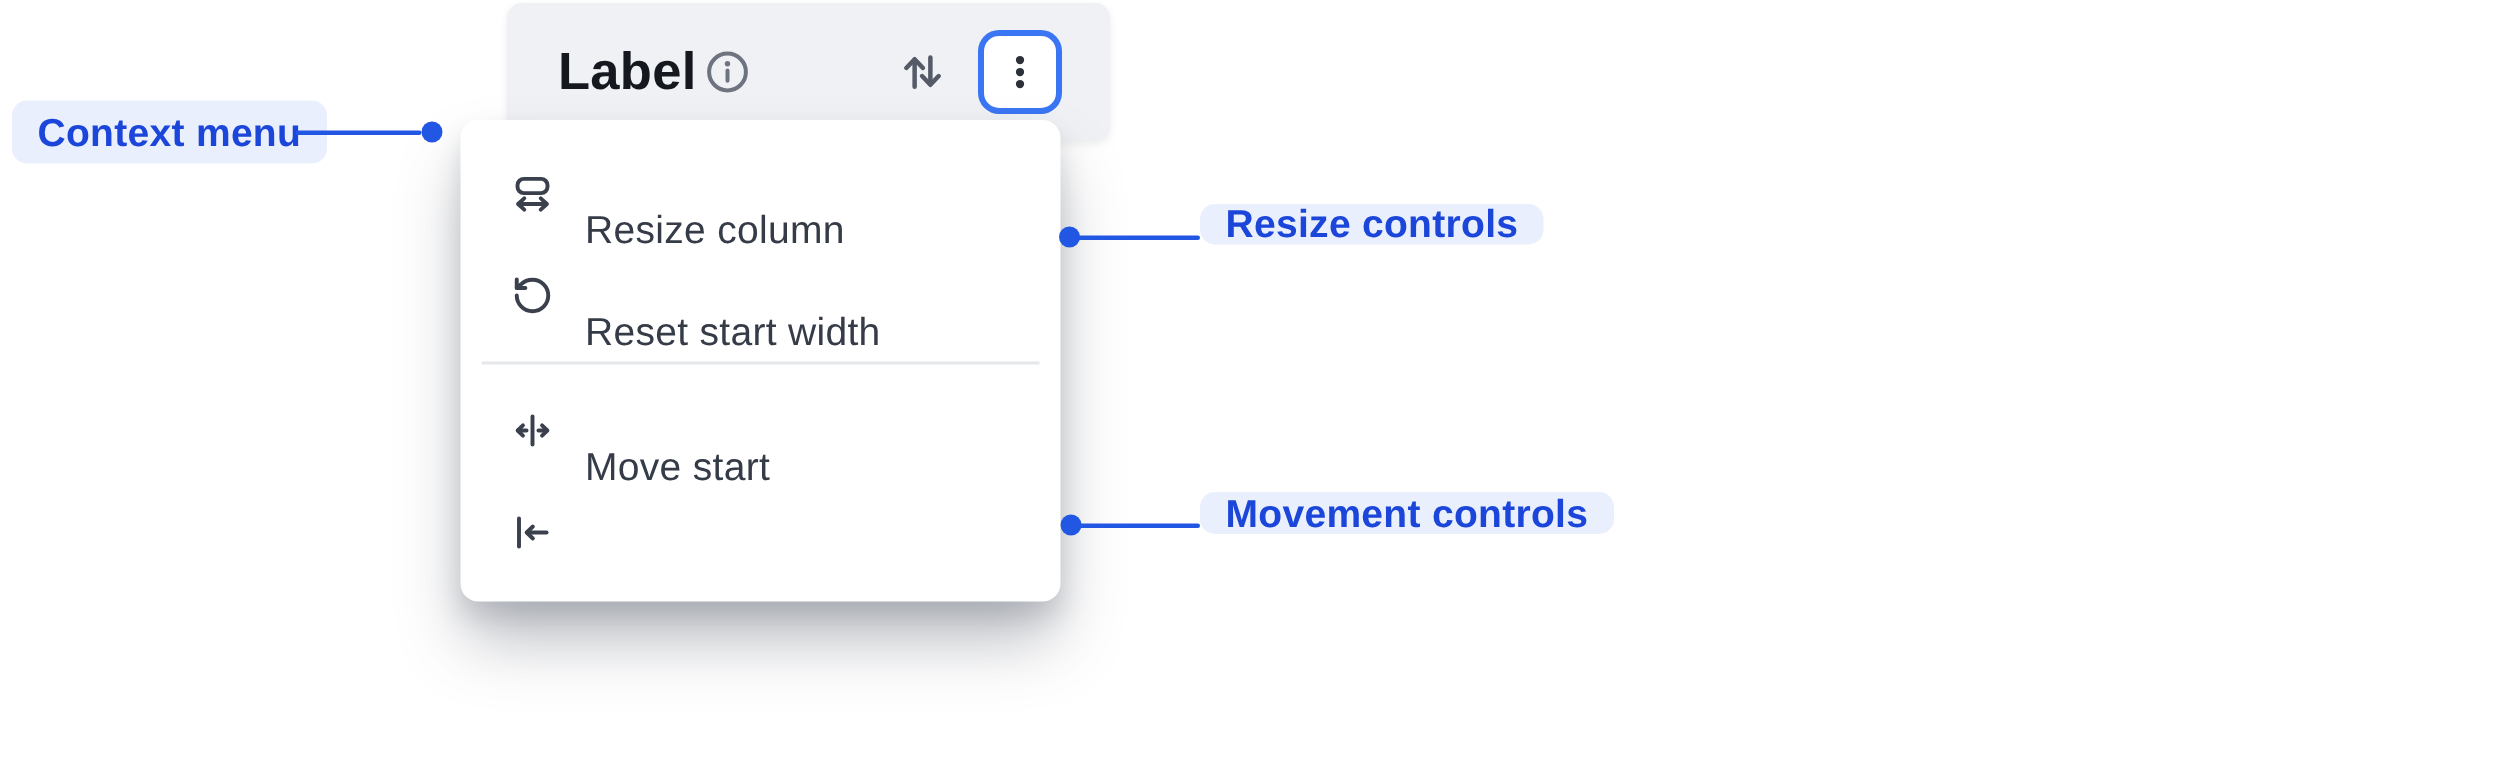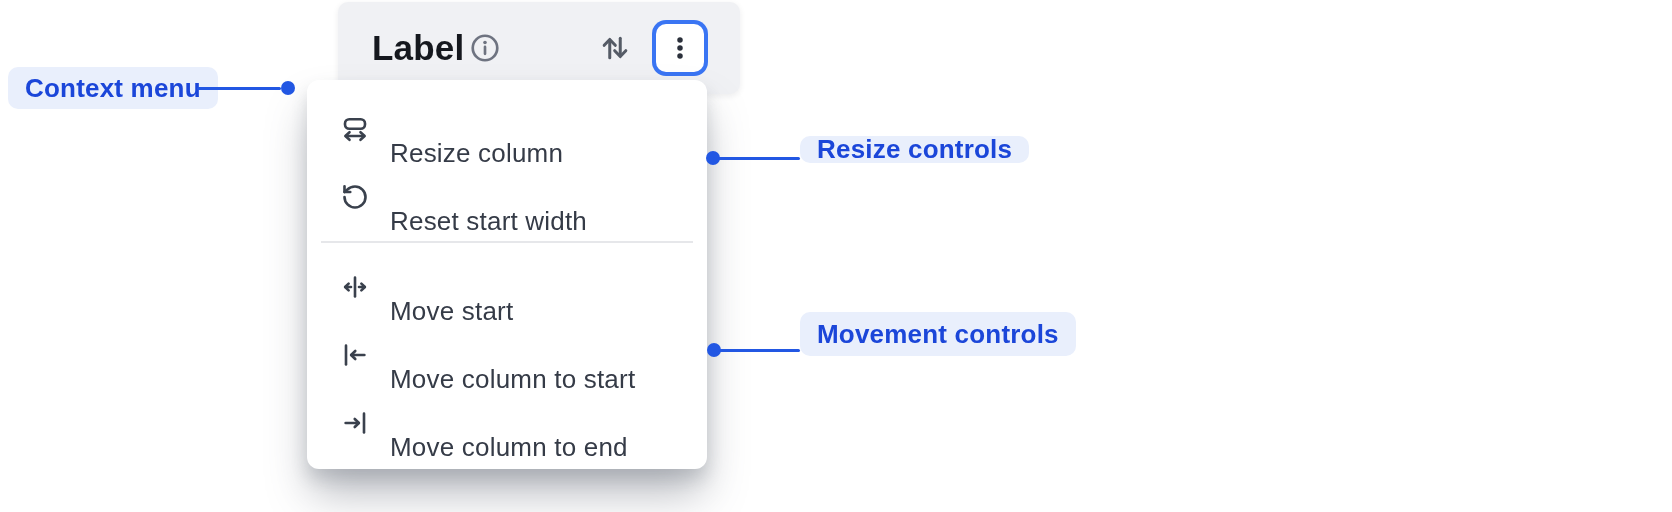--- a/index.html
+++ b/index.html
@@ -59,21 +59,21 @@
   .pill-context{left:8px; top:67px; height:42px;}
   .line-context{left:197px; top:87px; width:84px;}
   .dot-context{left:281px; top:81px;}
 
   .dot-resize{left:706px; top:151px;}
   .line-resize{left:713px; top:157px; width:87px;}
   .pill-resize{left:800px; top:136px; height:27px;}
 
   .dot-move{left:707px; top:343px;}
   .line-move{left:714px; top:349px; width:86px;}
-  .pill-move{left:800px; top:312px; height:44px;}
+  .pill-move{left:800px; top:328px; height:28px;}
 
   svg{display:block;}
 </style>
 </head>
 <body>
 
 <div class="stage">
 
   <div class="col-header">
     <div class="hlabel">Label</div>
@@ -132,31 +132,22 @@
       </svg>
       <span class="mi-label">Move start</span>
     </div>
 
     <div class="menu-item">
       <svg class="mi-icon" viewBox="0 0 24 24" fill="none" stroke="#3a414d" stroke-width="2.1" stroke-linecap="round" stroke-linejoin="round">
         <path d="M4.8 4.5 V19.5"></path>
         <path d="M19.5 12 H9"></path>
         <path d="M12.2 8.8 L8.9 12 L12.2 15.2"></path>
       </svg>
-      <span class="mi-label">Move column to start</span>
     </div>
 
-    <div class="menu-item">
-      <svg class="mi-icon" viewBox="0 0 24 24" fill="none" stroke="#3a414d" stroke-width="2.1" stroke-linecap="round" stroke-linejoin="round">
-        <path d="M19.2 4.5 V19.5"></path>
-        <path d="M4.5 12 H15"></path>
-        <path d="M11.8 8.8 L15.1 12 L11.8 15.2"></path>
-      </svg>
-      <span class="mi-label">Move column to end</span>
-    </div>
 
   </div>
 
   <div class="pill pill-context">Context menu</div>
   <div class="conn-line line-context"></div>
   <div class="conn-dot dot-context"></div>
 
   <div class="conn-dot dot-resize"></div>
   <div class="conn-line line-resize"></div>
   <div class="pill pill-resize">Resize controls</div>

